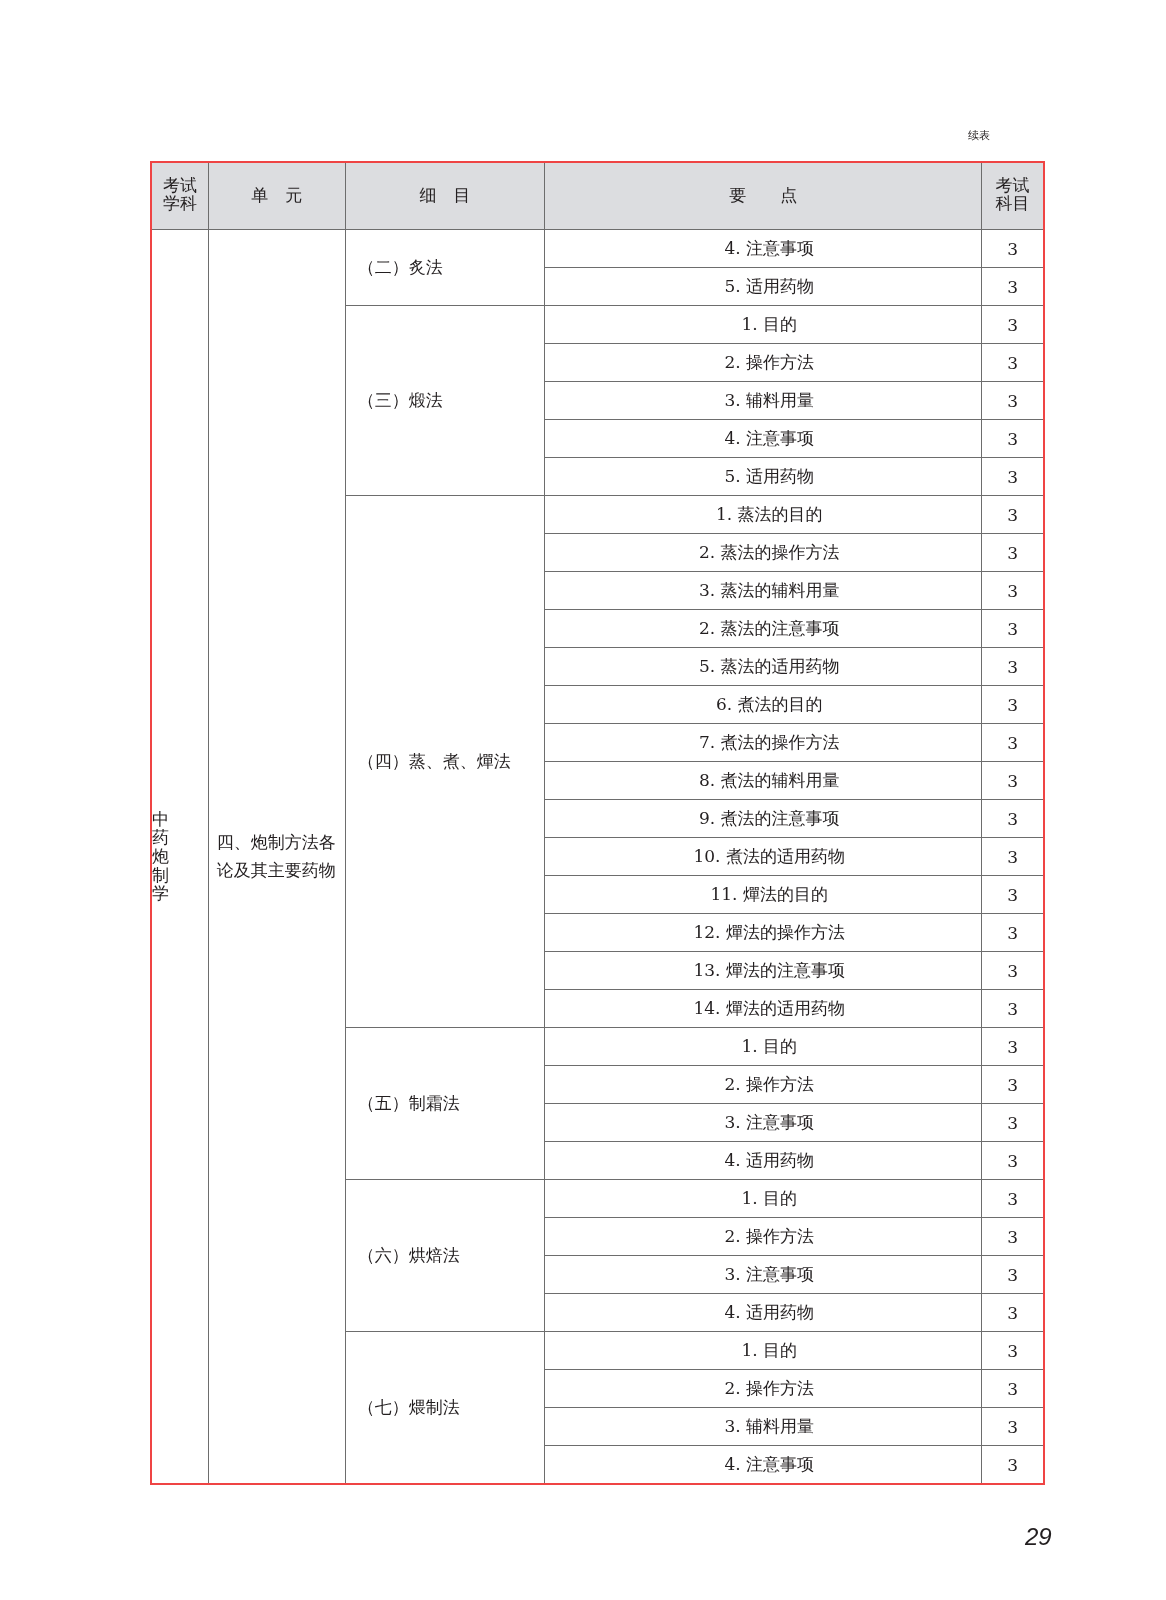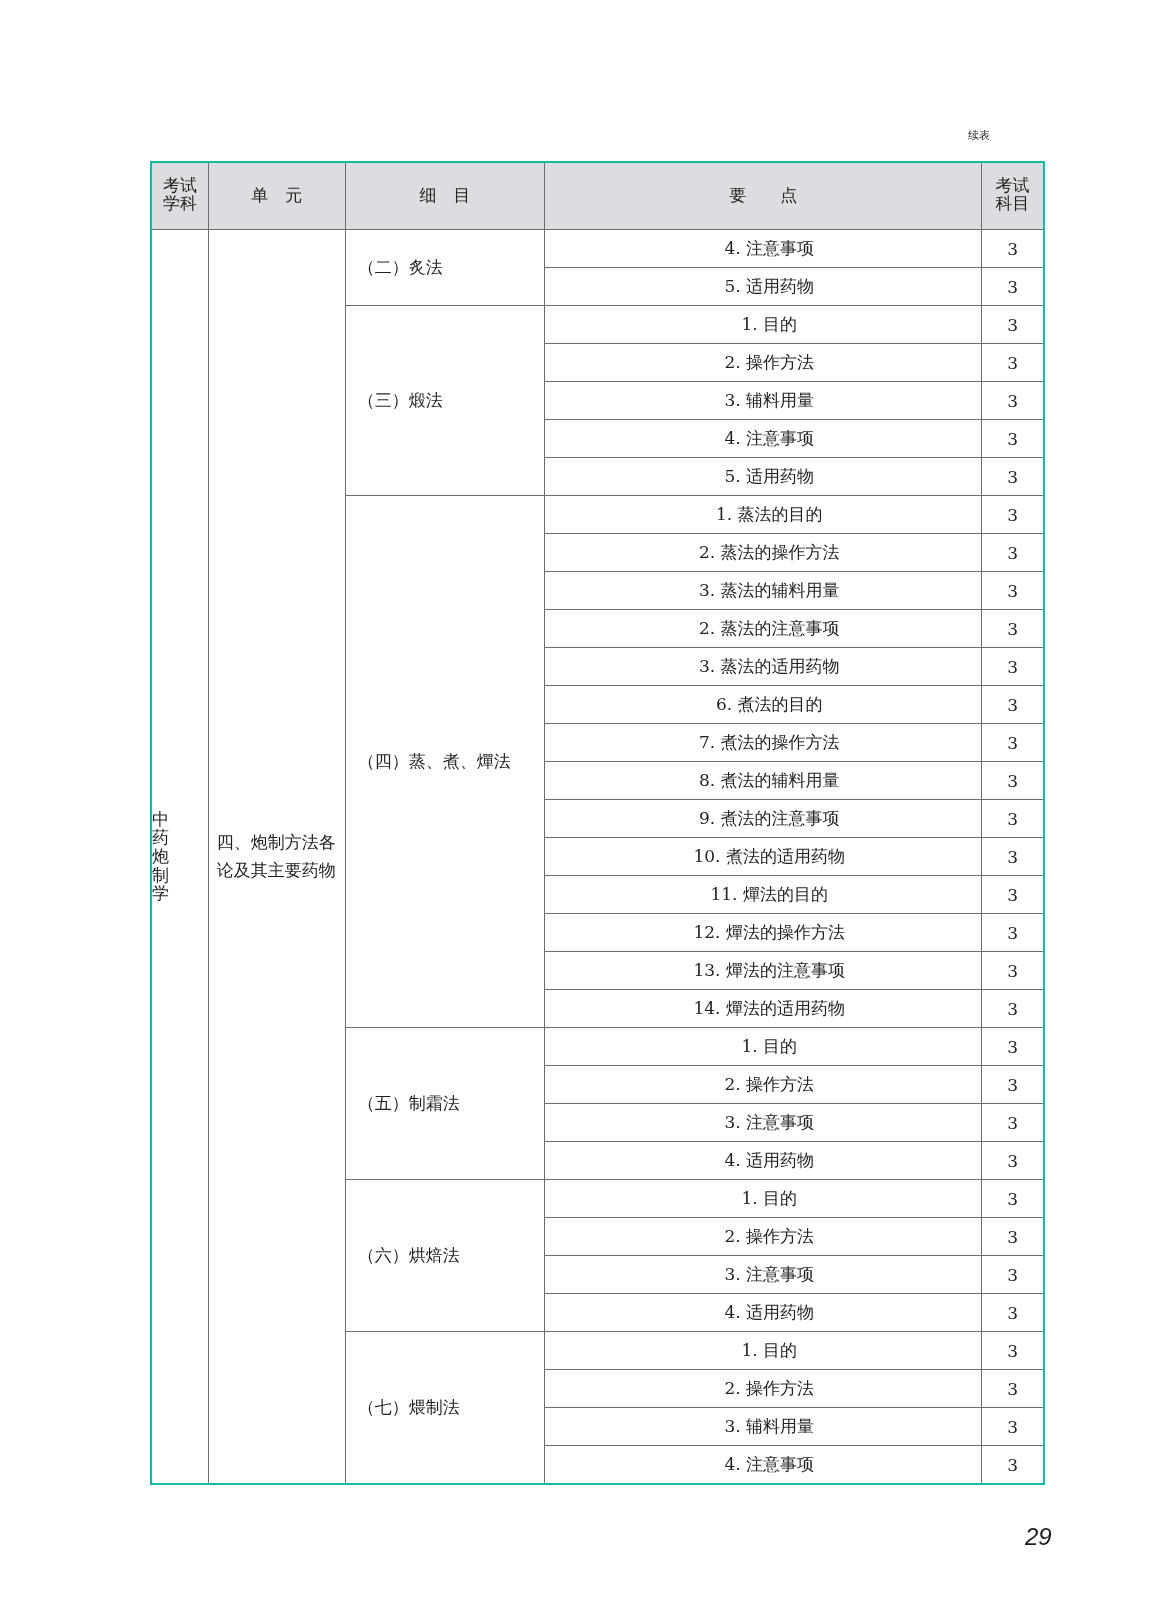--- a/index.html
+++ b/index.html
@@ -1,18 +1,18 @@
 <!DOCTYPE html>
 <html><head>
   <meta charset="utf-8">
   <style>
     html, body { margin: 0; padding: 0; background: #fff; }
     body { width: 1166px; height: 1600px; position: relative; font-family: "DejaVu Serif", "Liberation Serif", serif; color: #231f20; }
     .cont { position: absolute; top: 128px; right: 176px; font-size: 11px; }
-    table.main { position: absolute; left: 150px; top: 161px; width: 895px; border-collapse: collapse; table-layout: fixed; border: 2px solid #14b8a6; }
+    table.main { position: absolute; left: 150px; top: 161px; width: 895px; border-collapse: collapse; table-layout: fixed; border: 2px solid #ef4444; }
     table.main td, table.main th { border: 1px solid #6d6d6d; font-size: 17px; font-weight: normal; padding: 0; }
     table.main thead th { background: #dcdde0; height: 66px; border-bottom: 1px solid #6d6d6d; text-align: center; line-height: 1.4; }
     table.main tbody td { height: 37px; }
     td.point { padding-left: 12px !important; text-align: center; }
     td.num { text-align: center; }
     td.sub { padding-left: 12px !important; vertical-align: middle; font-family: Liberation Serif, serif; }
     td.unit { padding: 0 8px !important; vertical-align: middle; line-height: 1.6; }
     td.subject { vertical-align: middle; }
     .vert { display: inline-block; width: 1em; line-height: 1.1; word-break: break-all; }
     .pagenum { position: absolute; left: 1025px; top: 1523px; font-family: "Liberation Sans", sans-serif; font-size: 24px; font-style: italic; }
@@ -83,21 +83,21 @@
       </tr>
       <tr>
         <td class="point">3. 蒸法的辅料用量</td>
         <td class="num">3</td>
       </tr>
       <tr>
         <td class="point">2. 蒸法的注意事项</td>
         <td class="num">3</td>
       </tr>
       <tr>
-        <td class="point">3. 蒸法的适用药物</td>
+        <td class="point">5. 蒸法的适用药物</td>
         <td class="num">3</td>
       </tr>
       <tr>
         <td class="point">6. 煮法的目的</td>
         <td class="num">3</td>
       </tr>
       <tr>
         <td class="point">7. 煮法的操作方法</td>
         <td class="num">3</td>
       </tr>

